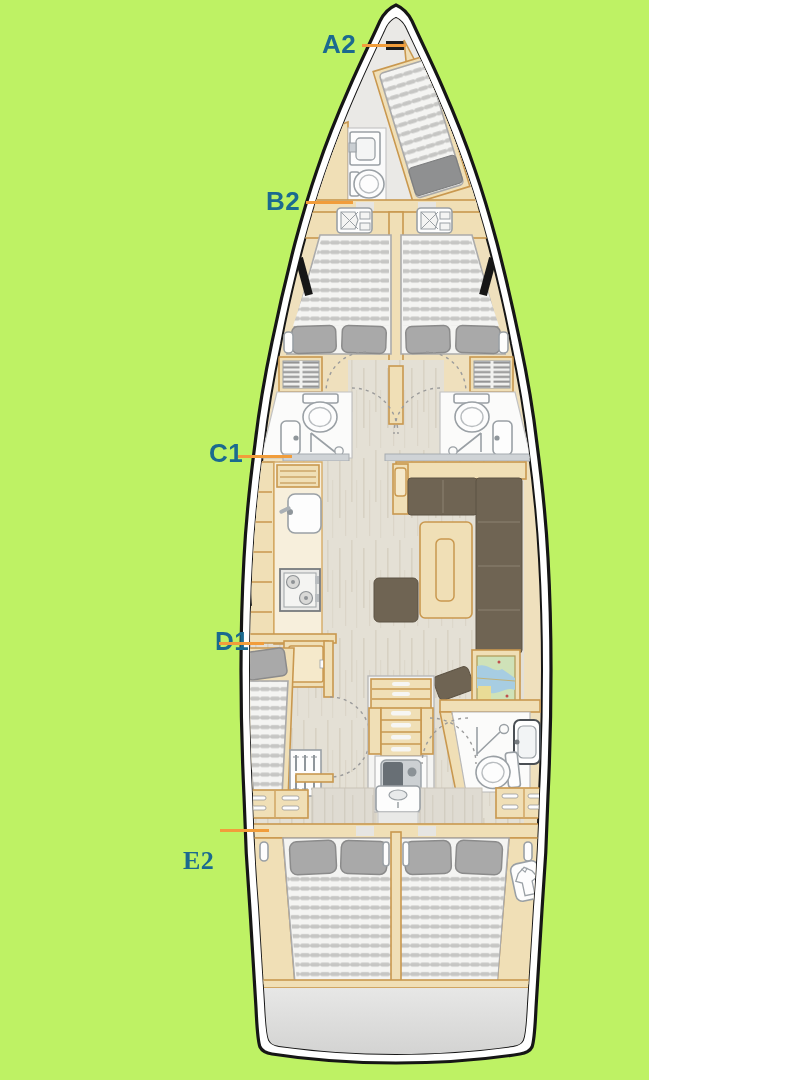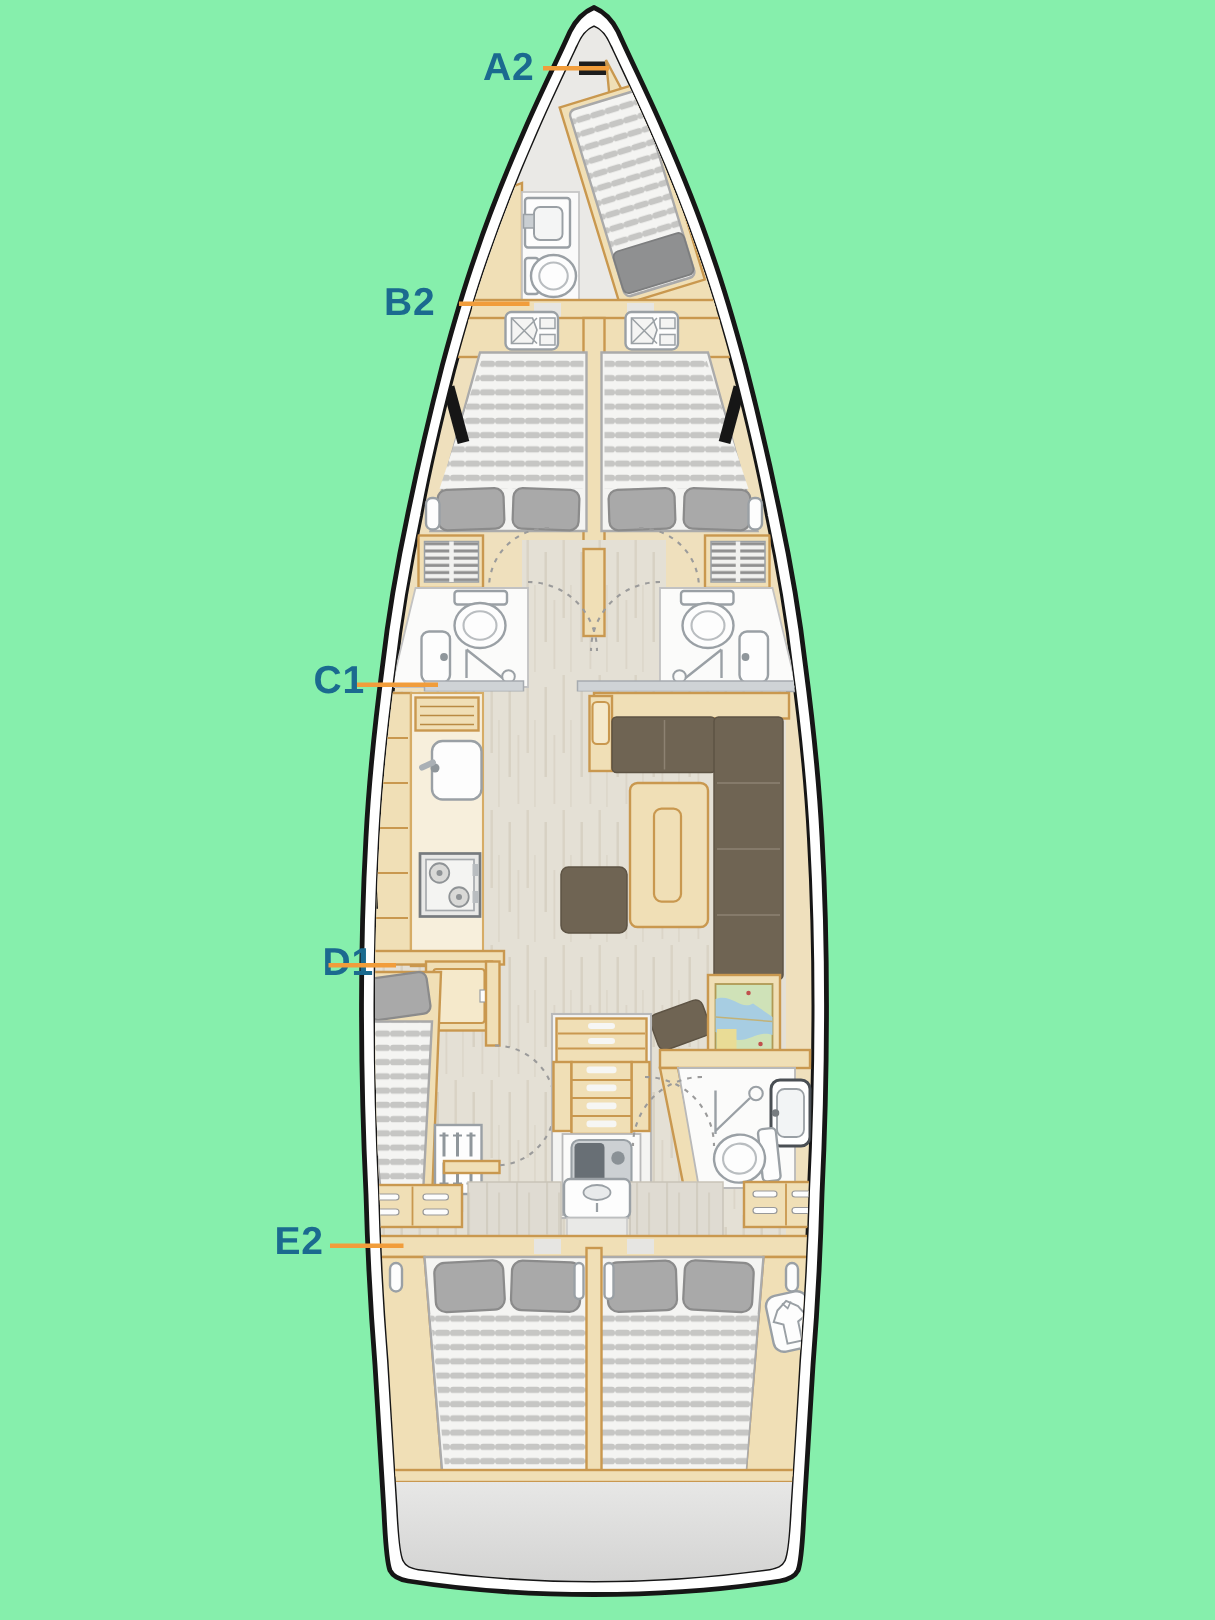--- a/index.html
+++ b/index.html
@@ -1,16 +1,16 @@
 <!DOCTYPE html>
 <html><head>
 <meta charset="utf-8">
 <style>
   html,body{margin:0;padding:0;background:#ffffff;}
-  #stage{position:relative;width:810px;height:1080px;background:#86efac;overflow:hidden;
+  #stage{position:relative;width:649px;height:1080px;background:#bef264;overflow:hidden;
          font-family:"Liberation Sans",sans-serif;}
   #plan-svg{position:absolute;left:0;top:0;}
   .cabin-label{position:absolute;font-weight:bold;font-size:26px;color:#1b6a8f;
                letter-spacing:.5px;line-height:1;}
   .leader{position:absolute;height:3px;background:#f19d3b;}
   
   .wood{fill:#f0dfb6;stroke:#c9984f;stroke-width:1.6;}
   .woodl{fill:#f5e9cb;stroke:#c9984f;stroke-width:1.4;}
   .cream{fill:#f7efdc;stroke:#d6ac66;stroke-width:1.4;}
   .whitefix{fill:#fdfdfd;stroke:#9aa0a5;stroke-width:1.6;}
@@ -443,25 +443,25 @@
       <line class="blackmark" x1="546" y1="570" x2="544" y2="606"></line>
       <line class="blackmark" x1="250" y1="852" x2="253" y2="889"></line>
       <line class="blackmark" x1="542" y1="852" x2="539" y2="889"></line>
     </g>
   </g>
 </svg>
 
 <div class="cabin-label" style="left:322px;top:31px;">A2</div>
 <div class="leader" style="left:362px;top:44px;width:44px;"></div>
 
-<div class="cabin-label" style="left:256px;top:188px;">B2</div>
+<div class="cabin-label" style="left:266px;top:188px;">B2</div>
 <div class="leader" style="left:306px;top:201px;width:47px;"></div>
 
 <div class="cabin-label" style="left:209px;top:440px;">C1</div>
 <div class="leader" style="left:238px;top:455px;width:54px;"></div>
 
 <div class="cabin-label" style="left:183px;top:628px;margin-left:32px;">D1</div>
 <div class="leader" style="left:219px;top:642px;width:45px;"></div>
 
-<div class="cabin-label" style="left:183px;top:814px;">E2</div>
+<div class="cabin-label" style="left:183px;top:848px;font-family:Liberation Serif, serif;">E2</div>
 <div class="leader" style="left:220px;top:829px;width:49px;"></div>
 
 </div>
 
 </body></html>

